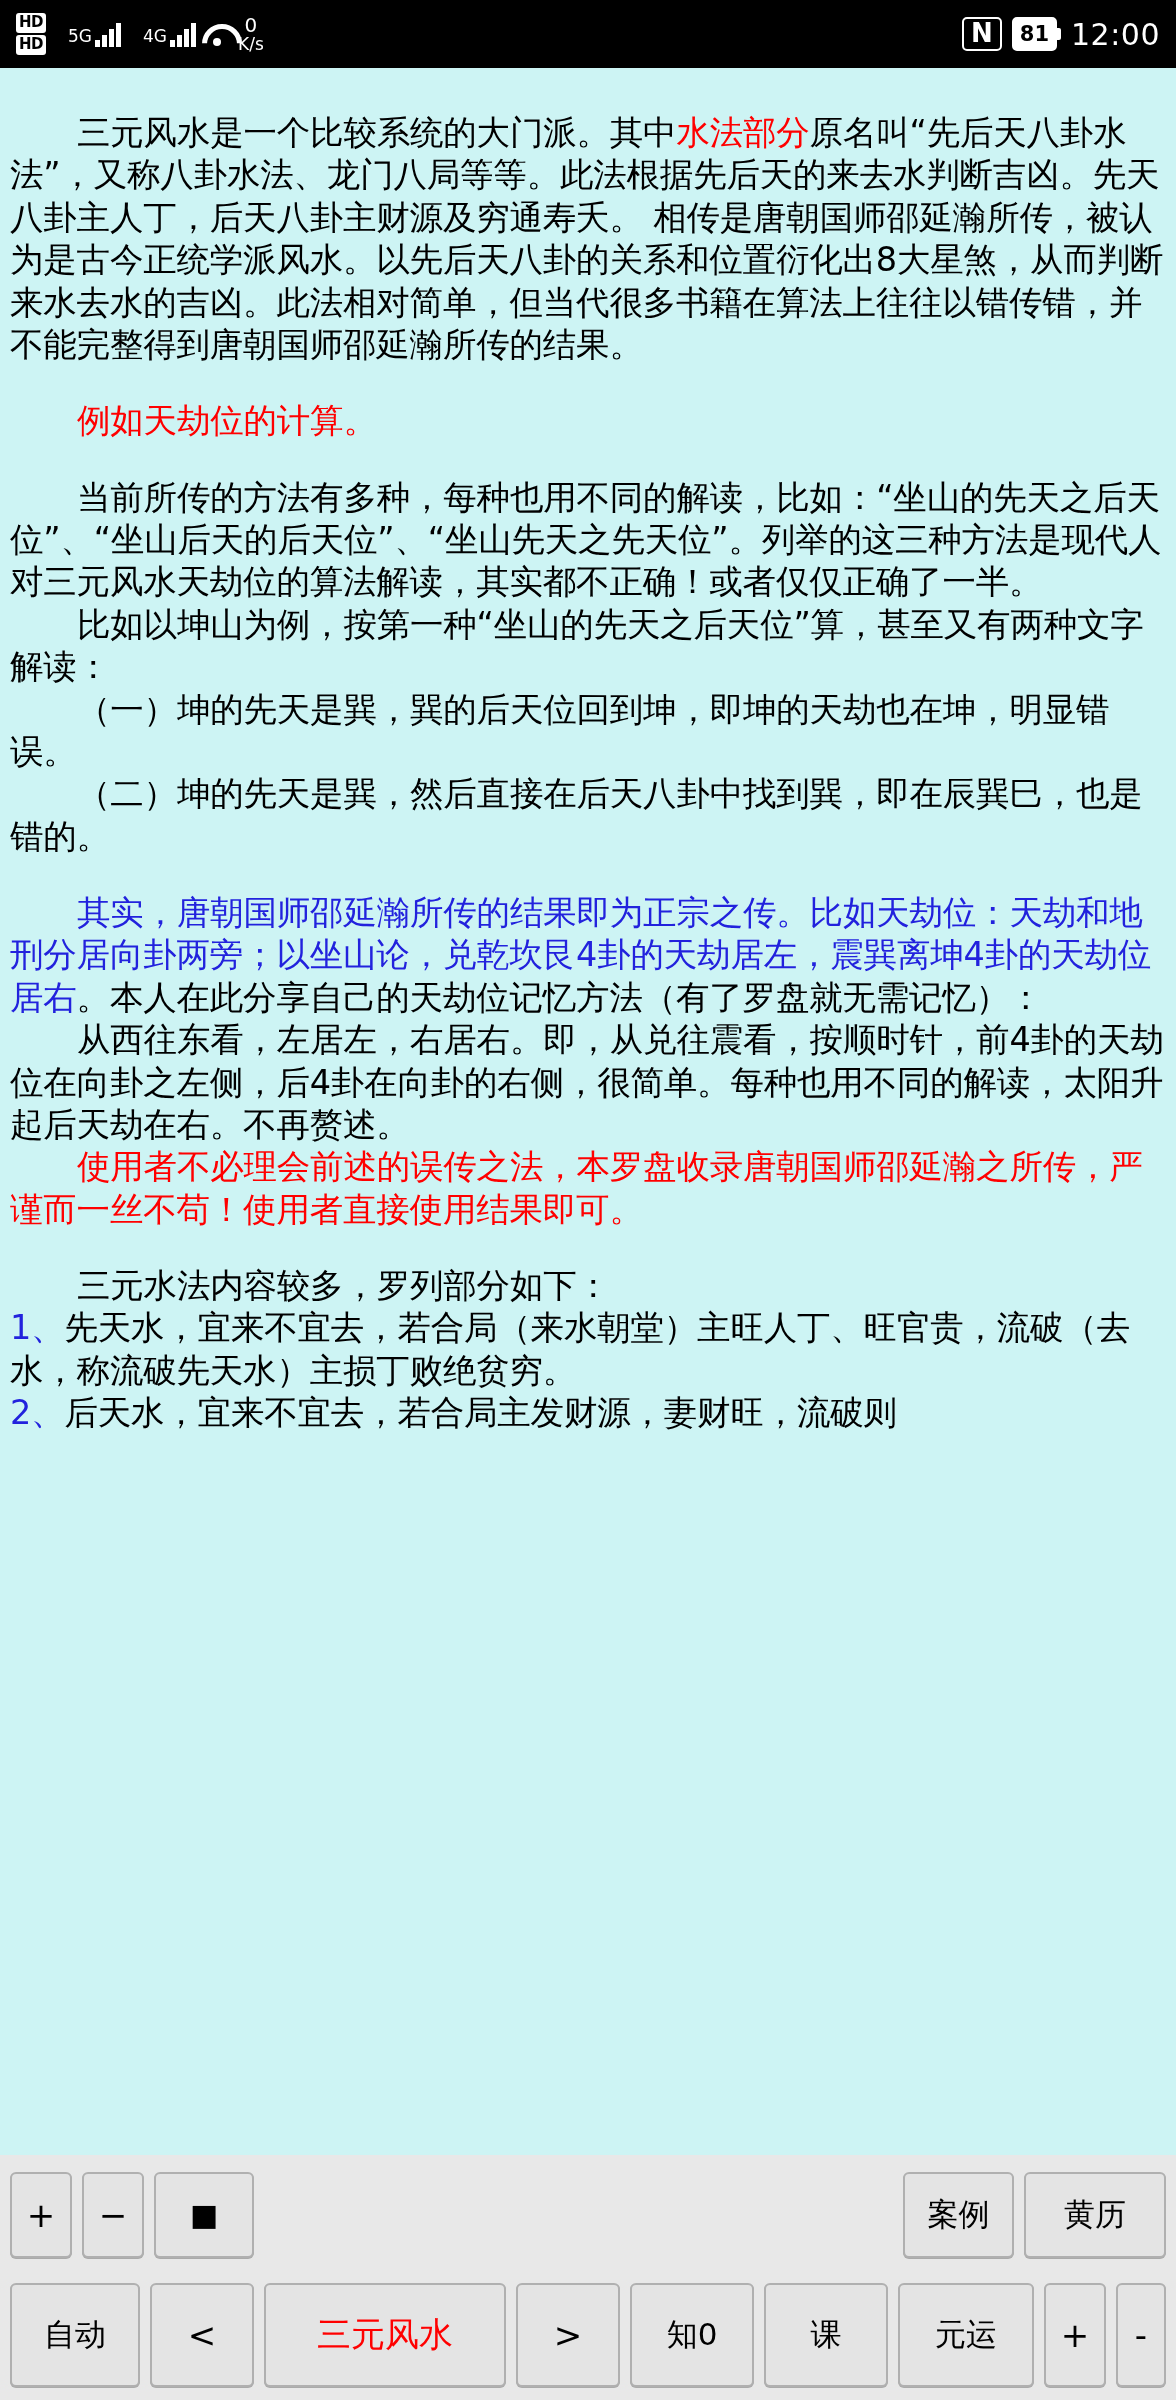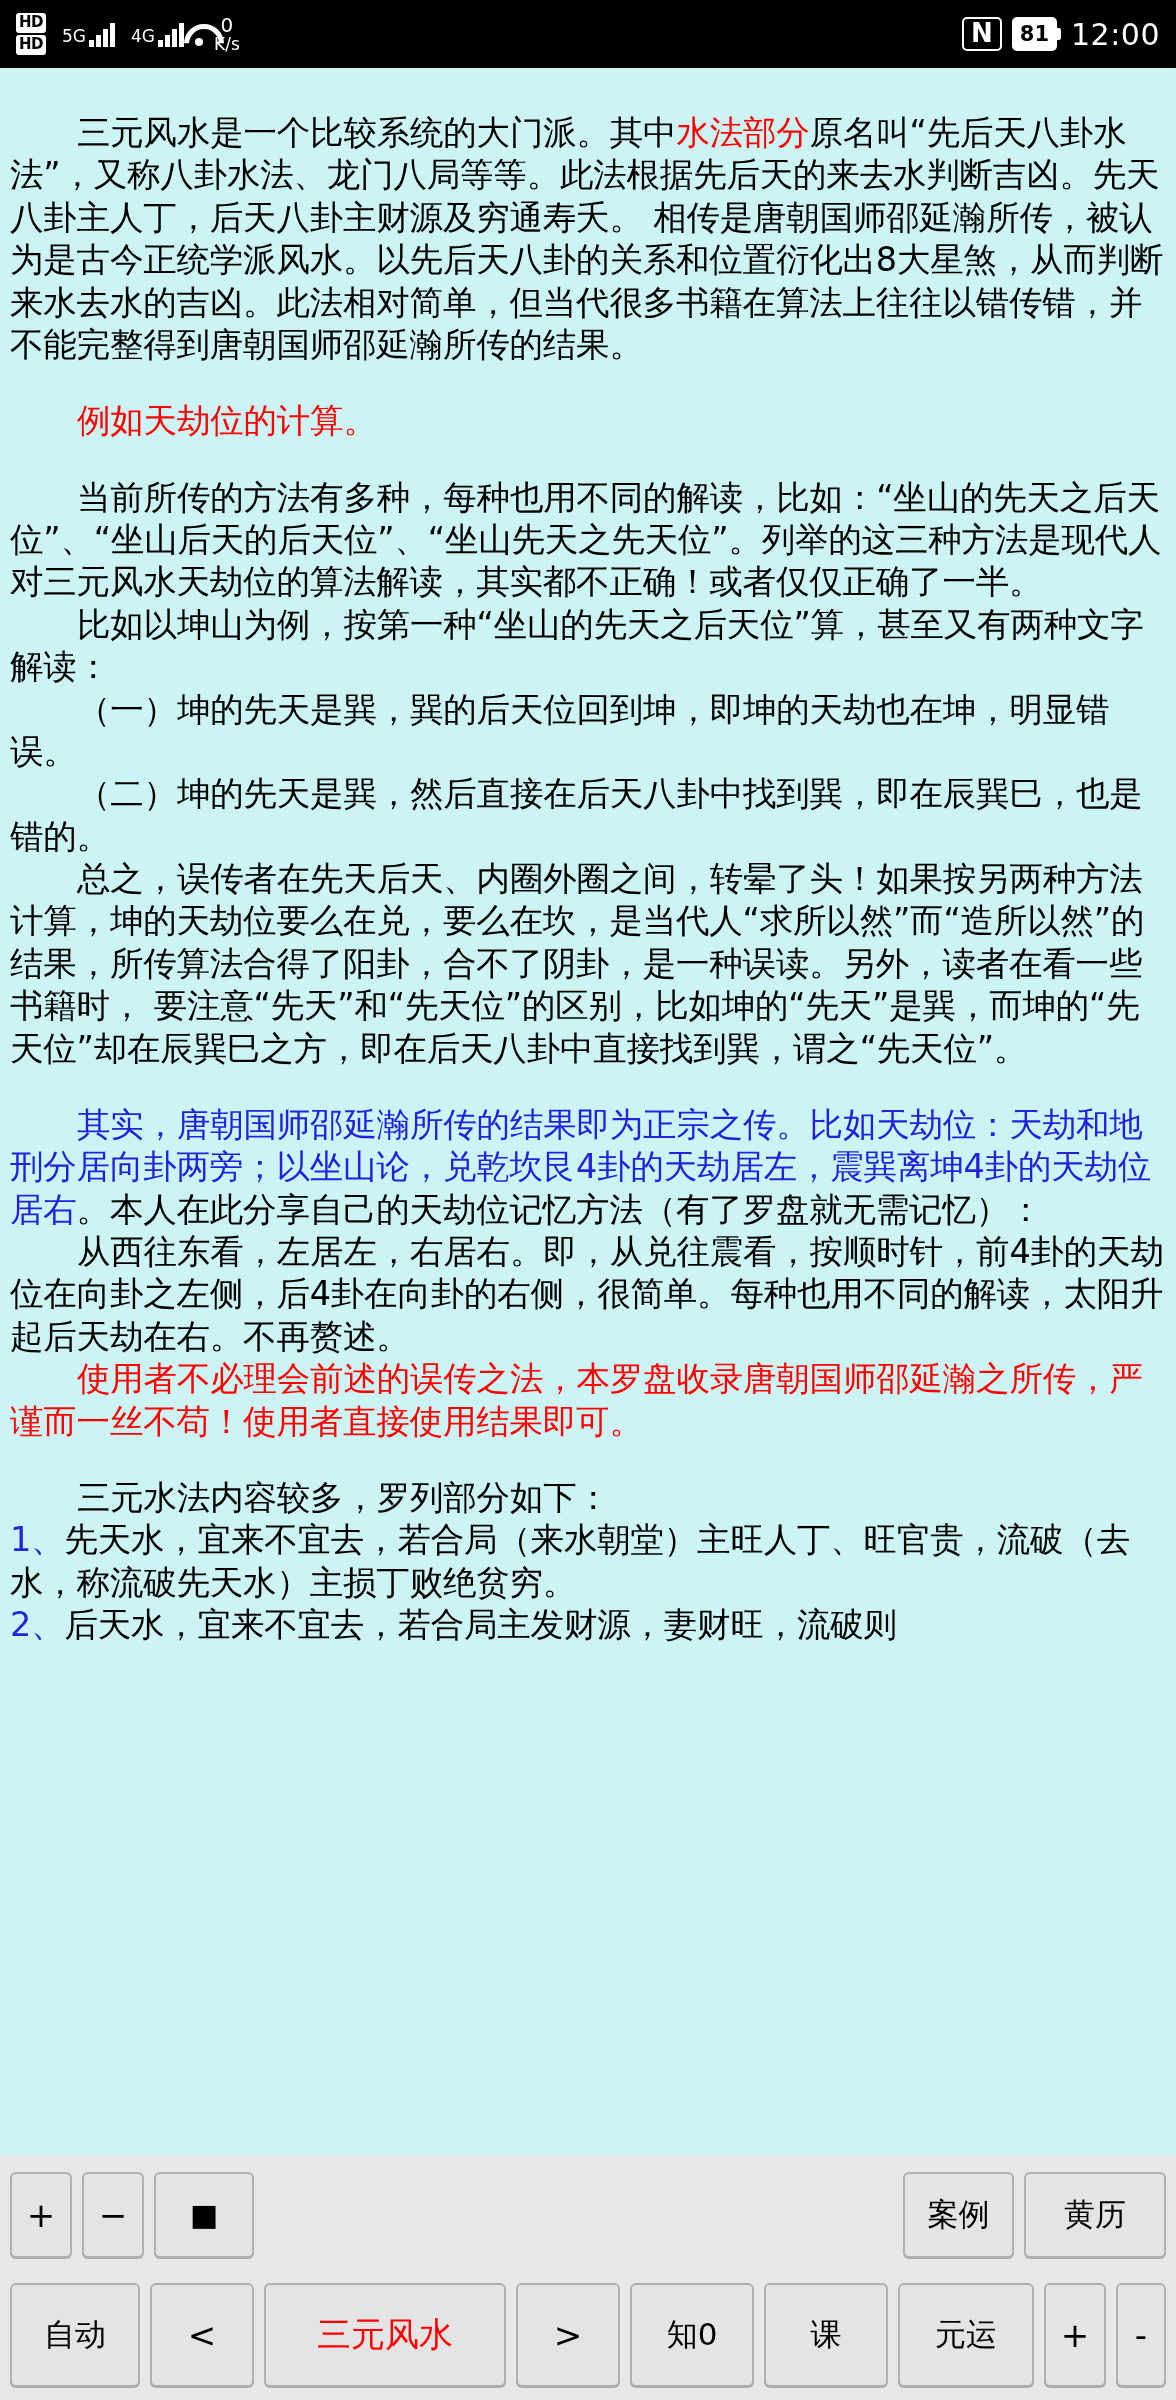--- a/index.html
+++ b/index.html
@@ -30,20 +30,21 @@
     display: flex;
     align-items: center;
     padding: 0 16px;
     box-sizing: border-box;
     flex: none;
     font-size: 24px;
   }
   .sb-left {
     display: flex;
     align-items: center;
+    gap: 6px;
     flex: none;
   }
   .sb-right {
     margin-left: auto;
     display: flex;
     align-items: center;
     gap: 10px;
   }
   .hd-stack {
     display: flex;
@@ -264,21 +265,20 @@
 
   <div class="content" id="article">
       <p><span>三元风水是一个比较系统的大门派。其中</span><span class="red">水法部分</span><span>原名叫“先后天八卦水法”，又称八卦水法、龙门八局等等。此法根据先后天的来去水判断吉凶。先天八卦主人丁，后天八卦主财源及穷通寿夭。 相传是唐朝国师邵延瀚所传，被认为是古今正统学派风水。以先后天八卦的关系和位置衍化出8大星煞，从而判断来水去水的吉凶。此法相对简单，但当代很多书籍在算法上往往以错传错，并不能完整得到唐朝国师邵延瀚所传的结果。</span></p>
       <div class="blank"></div>
       <p class="red">例如天劫位的计算。</p>
       <div class="blank"></div>
       <p>当前所传的方法有多种，每种也用不同的解读，比如：“坐山的先天之后天位”、“坐山后天的后天位”、“坐山先天之先天位”。列举的这三种方法是现代人对三元风水天劫位的算法解读，其实都不正确！或者仅仅正确了一半。</p>
       <p>比如以坤山为例，按第一种“坐山的先天之后天位”算，甚至又有两种文字解读：</p>
       <p>（一）坤的先天是巽，巽的后天位回到坤，即坤的天劫也在坤，明显错误。</p>
       <p>（二）坤的先天是巽，然后直接在后天八卦中找到巽，即在辰巽巳，也是错的。</p>
-      <p>总之，误传者在先天后天、内圈外圈之间，转晕了头！如果按另两种方法计算，坤的天劫位要么在兑，要么在坎，是当代人“求所以然”而“造所以然”的结果，所传算法合得了阳卦，合不了阴卦，是一种误读。另外，读者在看一些书籍时， 要注意“先天”和“先天位”的区别，比如坤的“先天”是巽，而坤的“先天位”却在辰巽巳之方，即在后天八卦中直接找到巽，谓之“先天位”。</p>
       <div class="blank"></div>
       <p><span class="blue">其实，唐朝国师邵延瀚所传的结果即为正宗之传。比如天劫位：天劫和地刑分居向卦两旁；以坐山论，兑乾坎艮4卦的天劫居左，震巽离坤4卦的天劫位居右</span><span>。本人在此分享自己的天劫位记忆方法（有了罗盘就无需记忆）：</span></p>
       <p>从西往东看，左居左，右居右。即，从兑往震看，按顺时针，前4卦的天劫位在向卦之左侧，后4卦在向卦的右侧，很简单。每种也用不同的解读，太阳升起后天劫在右。不再赘述。</p>
       <p class="red">使用者不必理会前述的误传之法，本罗盘收录唐朝国师邵延瀚之所传，严谨而一丝不苟！使用者直接使用结果即可。</p>
       <div class="blank"></div>
       <p>三元水法内容较多，罗列部分如下：</p>
       <p class="noindent"><span class="blue">1、</span><span>先天水，宜来不宜去，若合局（来水朝堂）主旺人丁、旺官贵，流破（去水，称流破先天水）主损丁败绝贫穷。</span></p>
       <p class="noindent"><span class="blue">2、</span><span>后天水，宜来不宜去，若合局主发财源，妻财旺，流破则</span></p>
     </div>
 

